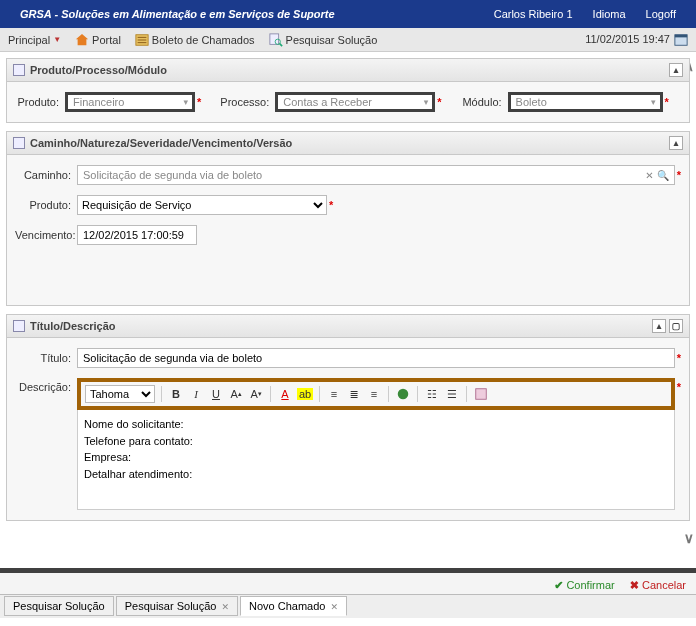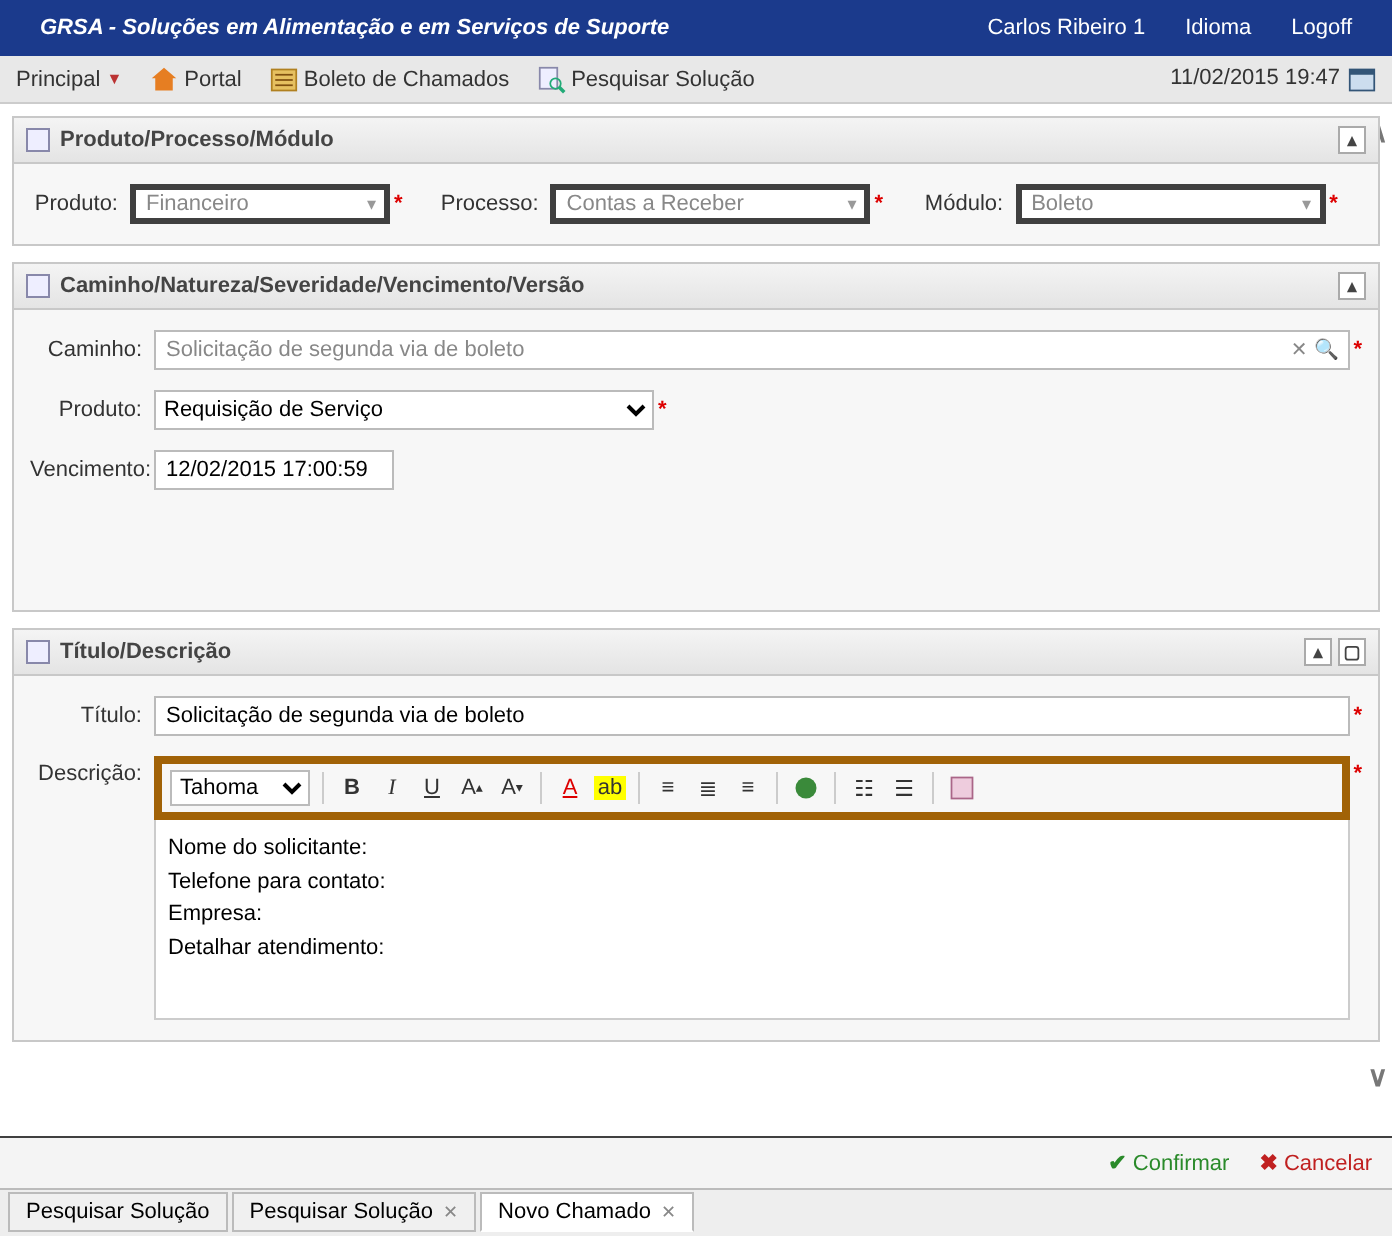--- a/index.html
+++ b/index.html
@@ -28,21 +28,21 @@
 .text-readonly .clear-icon, .text-readonly .search-icon { position: absolute; font-size: 10px; color: #888; cursor: pointer; }
 .text-readonly .clear-icon { right: 20px; }
 .text-readonly .search-icon { right: 4px; }
 select { border: 1px solid #bbb; height: 20px; background: #fff; font-size: 11px; }
 input[type=text] { border: 1px solid #bbb; height: 20px; padding: 0 5px; font-size: 11px; }
 .editor-toolbar { background: #f7f7f7; border: 4px solid #a16207; padding: 3px 4px; display: flex; align-items: center; gap: 4px; }
 .editor-toolbar select { height: 18px; }
 .tb-btn { width: 16px; height: 16px; display: inline-flex; align-items: center; justify-content: center; cursor: pointer; font-size: 11px; color: #333; }
 .tb-sep { width: 1px; height: 16px; background: #ccc; margin: 0 2px; }
 .editor-body { border: 1px solid #ccc; border-top: none; background: #fff; height: 100px; padding: 6px; line-height: 1.5; }
-.bottom-actions { padding: 6px 10px; text-align: right; border-top: 1px solid #404040; background: #f4f4f4; height: 26px; }
+.bottom-actions { padding: 6px 10px; text-align: right; border-top: 5px solid #404040; background: #f4f4f4; height: 26px; }
 .confirm-btn { color: #2a8a2a; cursor: pointer; margin-right: 12px; }
 .cancel-btn { color: #c02020; cursor: pointer; }
 .confirm-btn::before { content: '✔'; margin-right: 3px; color: #2a8a2a; font-weight: bold; }
 .cancel-btn::before { content: '✖'; margin-right: 3px; color: #c02020; font-weight: bold; }
 .tabs-strip { display: flex; border-top: 1px solid #bbb; padding: 2px 4px; background: #eee; height: 24px; align-items: flex-end; }
 .tab { background: #f0f0f0; border: 1px solid #bbb; padding: 3px 8px; margin-right: 2px; font-size: 11px; cursor: pointer; position: relative; }
 .tab.active { background: #fff; border-bottom-color: #fff; }
 .tab .close-x { margin-left: 5px; font-size: 9px; color: #888; }
 .scroll-indicator { position: absolute; right: 2px; font-size: 14px; font-weight: bold; color: #777; }
 .scroll-up { top: 58px; }

